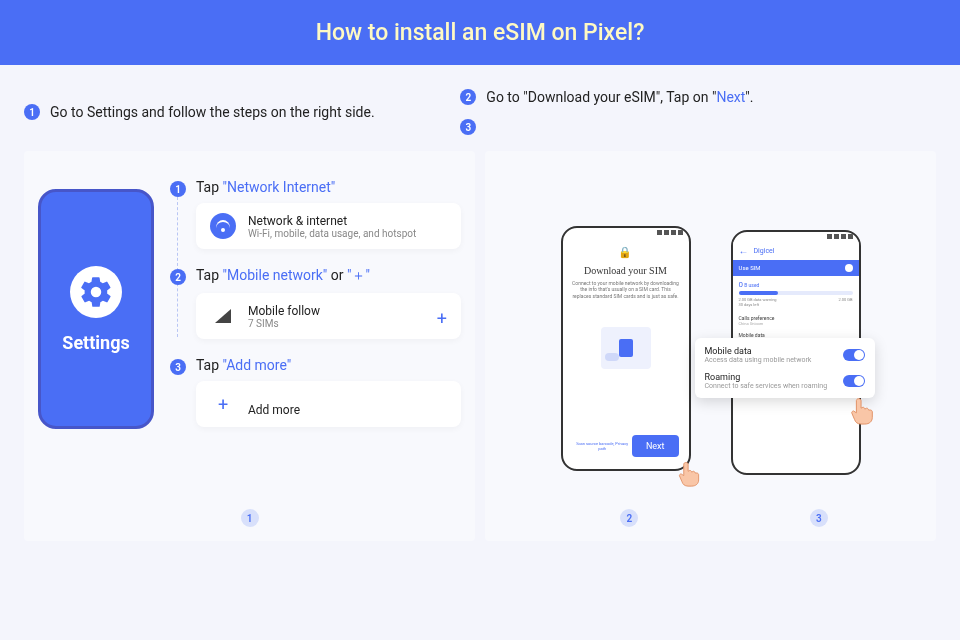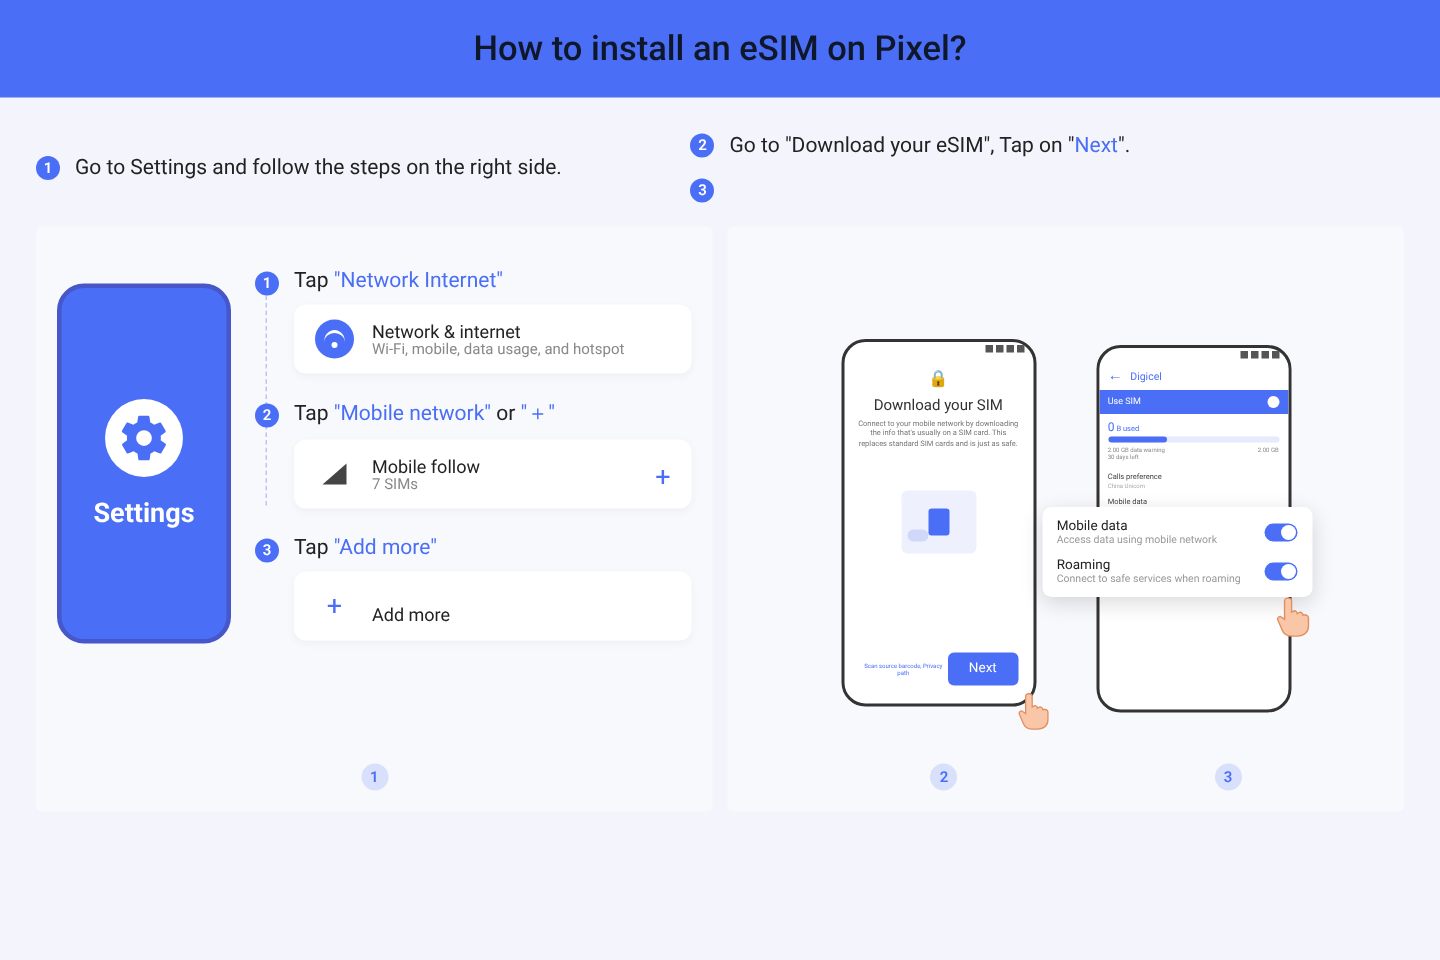--- a/index.html
+++ b/index.html
@@ -1,17 +1,17 @@
 <!DOCTYPE html>
 <html><head>
 <meta charset="utf-8">
 <style>
   * { box-sizing: border-box; margin: 0; padding: 0; }
   body { font-family: -apple-system, BlinkMacSystemFont, "Segoe UI", Roboto, sans-serif; background: #f4f5fc; width: 960px; height: 640px; overflow: hidden; }
-  .header { background: #4a6ef5; color: #0f172a; height: 65px; display: flex; align-items: center; justify-content: center; font-size: 23px; font-weight: 500; }
+  .header { background: #4a6ef5; color: #fef9c3; height: 65px; display: flex; align-items: center; justify-content: center; font-size: 23px; font-weight: 500; }
   .instructions { display: flex; padding: 24px 24px 8px 24px; gap: 40px; font-size: 14px; color: #222; }
   .instructions .left { flex: 1; display: flex; align-items: center; gap: 10px; }
   .instructions .right { flex: 1.2; display: flex; flex-direction: column; gap: 14px; }
   .instructions .right .row { display: flex; align-items: center; gap: 10px; }
   .bullet { width: 16px; height: 16px; border-radius: 50%; background: #4a6ef5; color: #fff; font-size: 10px; display: inline-flex; align-items: center; justify-content: center; flex: 0 0 auto; font-weight: 600; }
   .hl { color: #4a6ef5; }
   .panels { display: flex; gap: 10px; padding: 8px 24px 24px 24px; }
   .panel { background: #f8f9fd; border-radius: 4px; padding: 28px 14px 14px 14px; flex: 1; position: relative; height: 390px; }
   
   .panel.left-panel { display: flex; gap: 16px; align-items: flex-start; }
@@ -38,21 +38,21 @@
   .marker { position: absolute; bottom: 14px; left: 50%; transform: translateX(-50%); width: 18px; height: 18px; border-radius: 50%; background: #d8e0fb; color: #4a6ef5; font-size: 10px; display: flex; align-items: center; justify-content: center; font-weight: 600; }
   .panel.left-panel .marker { left: 50%; }
   
   .panel.right-panel { display: flex; gap: 40px; justify-content: center; align-items: center; padding-top: 18px; }
   .mini-phone { width: 130px; height: 245px; border: 2px solid #333; border-radius: 16px; background: #fff; display: flex; flex-direction: column; position: relative; overflow: hidden; }
   .mini-phone.shift { margin-top: 8px; }
   .mp-status { height: 10px; width: 100%; display: flex; justify-content: flex-end; align-items: center; padding: 0 6px; gap: 2px; }
   .mp-status span { width: 5px; height: 5px; background: #555; }
   .mp-body { flex: 1; padding: 8px; display: flex; flex-direction: column; align-items: center; font-size: 7px; color: #333; text-align: center; }
   .mp-body .lock { font-size: 11px; color: #4a6ef5; margin-bottom: 6px; }
-  .mp-body .title2 { font-size: 10px; margin-bottom: 4px; }
+  .mp-body .title2 { font-size: 10px; margin-bottom: 4px; font-family: Liberation Serif, serif; }
   .mp-body .desc2 { font-size: 5px; color: #777; line-height: 1.3; }
   .mp-slot { margin-top: 28px; width: 50px; height: 42px; background: #eef1fd; border-radius: 4px; display: flex; align-items: center; justify-content: center; position: relative; }
   .mp-slot .chip { width: 14px; height: 18px; background: #4a6ef5; border-radius: 2px; position: relative; }
   .mp-slot .cloud { position: absolute; left: 4px; bottom: 8px; width: 14px; height: 8px; background: #cfd8f9; border-radius: 6px; }
   .mp-footer { margin-top: auto; width: 100%; display: flex; align-items: center; justify-content: space-between; padding: 0 2px 4px 2px; }
   .mp-footer .tiny { font-size: 4px; color: #4a6ef5; }
   .next-btn { background: #4a6ef5; color: #fff; font-size: 9px; padding: 6px 14px; border-radius: 4px; }
   .cursor { position: absolute; right: -12px; bottom: -16px; width: 28px; height: 28px; }
   .cursor svg { width: 100%; height: 100%; }
   

